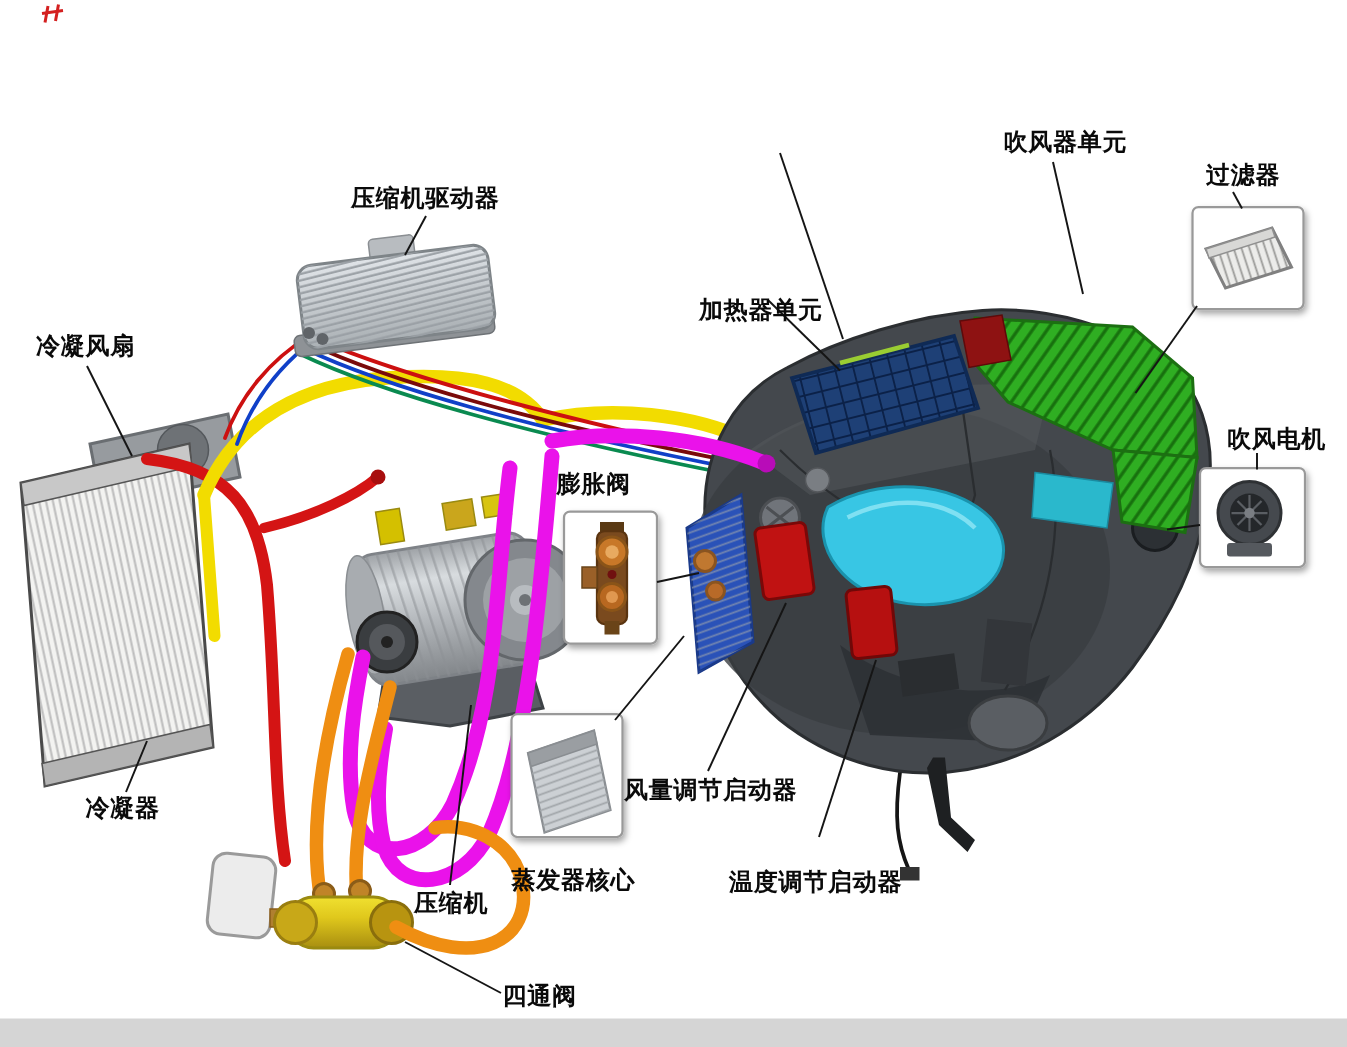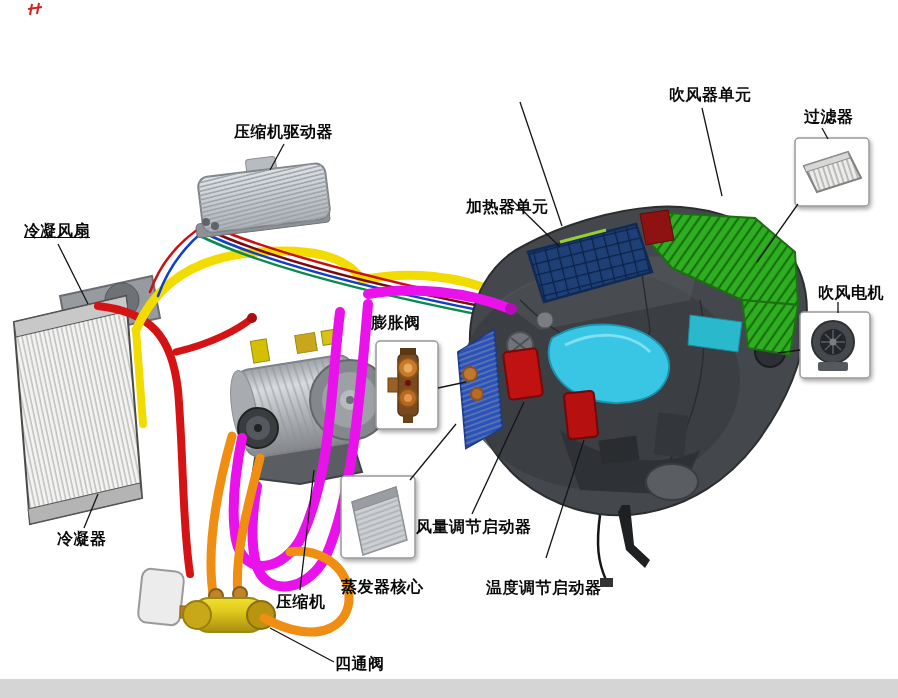--- a/index.html
+++ b/index.html
@@ -273,21 +273,21 @@
     <line x1="472" y1="514" x2="524" y2="402"></line>
     <line x1="546" y1="558" x2="584" y2="440"></line>
     <line x1="334" y1="662" x2="270" y2="628"></line>
   </g>
 </svg>
 
 <div class="label" style="left:234px;top:122px;text-align:right;">压缩机驱动器</div>
 <div class="label" style="left:669px;top:85px;">吹风器单元</div>
 <div class="label" style="left:804px;top:107px;">过滤器</div>
 <div class="label" style="left:466px;top:177px;margin-top:20px;">加热器单元</div>
-<div class="label" style="left:24px;top:221px;text-decoration:underline;">冷凝风扇</div>
+<div class="label" style="left:24px;top:221px;">冷凝风扇</div>
 <div class="label" style="left:371px;top:313px;">膨胀阀</div>
 <div class="label" style="left:808px;top:283px;padding-left:10px;">吹风电机</div>
 <div class="label" style="left:57px;top:529px;">冷凝器</div>
 <div class="label" style="left:341px;top:577px;">蒸发器核心</div>
 <div class="label" style="left:276px;top:592px;text-align:center;">压缩机</div>
 <div class="label" style="left:416px;top:517px;">风量调节启动器</div>
 <div class="label" style="left:486px;top:578px;text-align:center;">温度调节启动器</div>
 <div class="label" style="left:335px;top:654px;">四通阀</div>
 
 <div class="bottom-bar"></div>

